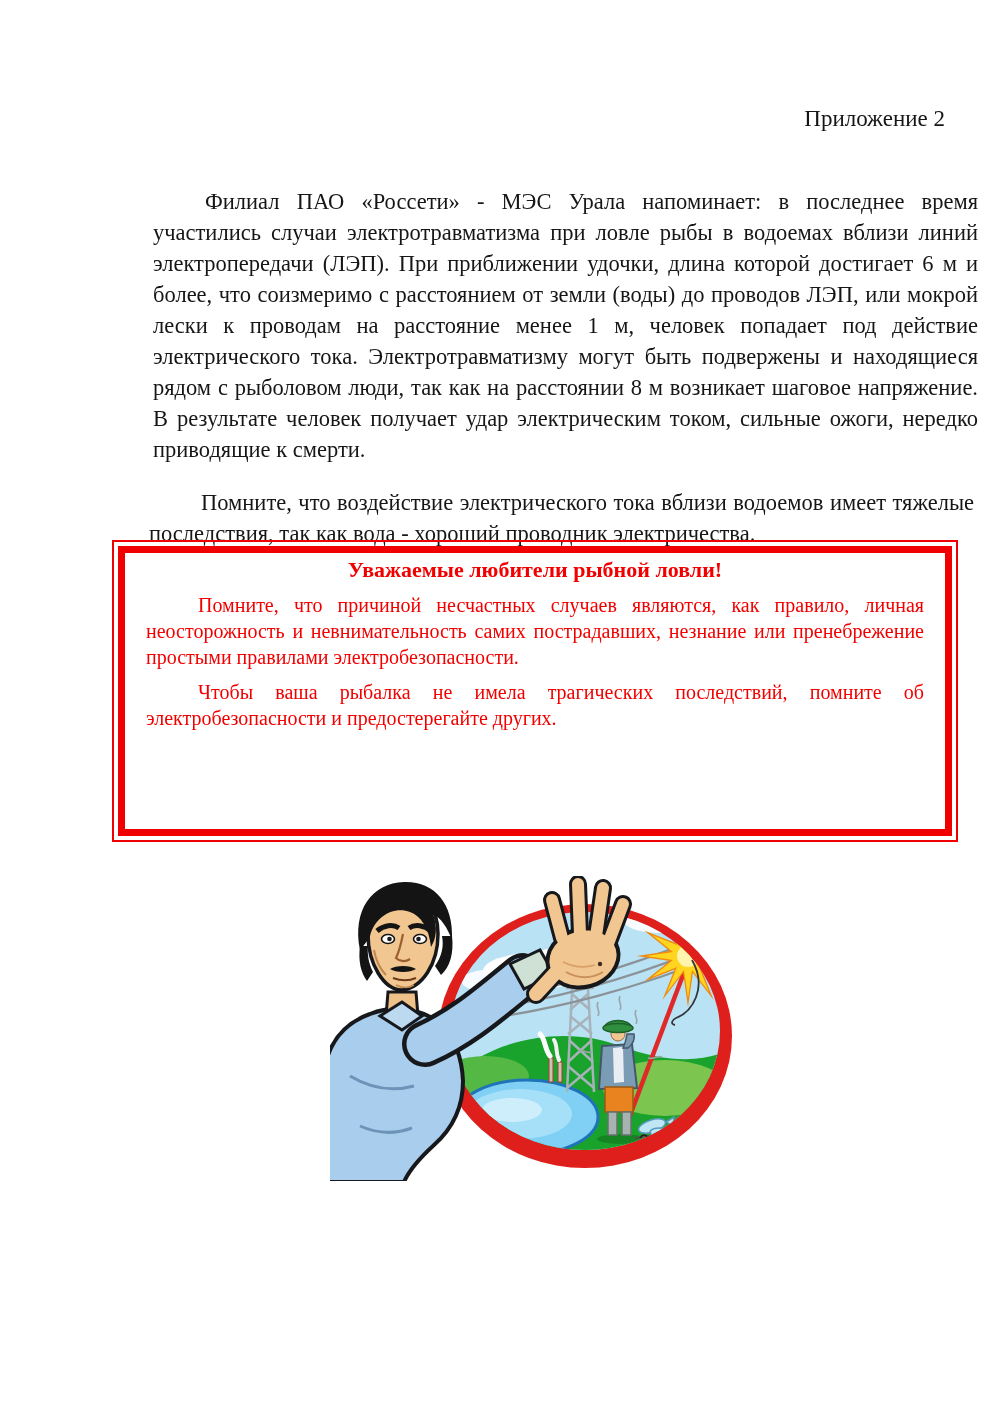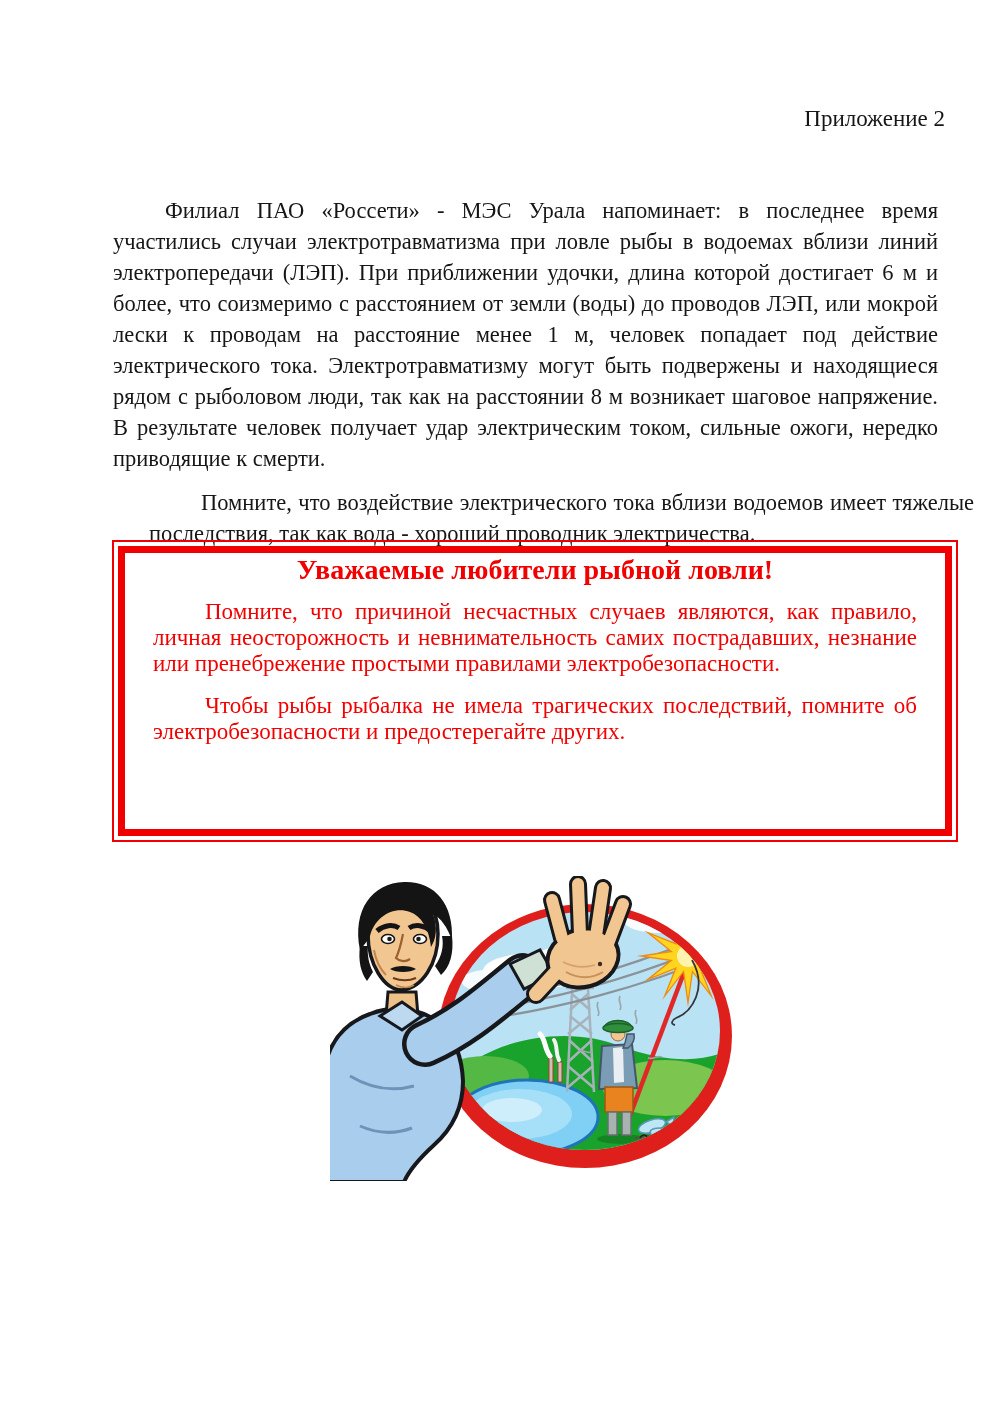--- a/index.html
+++ b/index.html
@@ -6,47 +6,47 @@
   .page{
     position:relative;width:1000px;height:1414px;background:#ffffff;overflow:hidden;
     font-family:"Liberation Serif","DejaVu Serif",serif;color:var(--text_black,#161616);
   }
   .appendix{position:absolute;top:88px;left:113px;width:832px;text-align:right;
     font-size:23px;line-height:28px;margin-top:17px;}
   .titleblock{position:absolute;top:120px;left:113px;width:825px;text-align:center;
     color:var(--accent_red,#f00000);font-weight:bold;font-size:23px;line-height:31px;}
   .bodyp{position:absolute;left:113px;width:825px;margin:0;font-size:22.5px;line-height:31px;
     text-align:justify;text-indent:52px;}
-  .p1{top:195px;}
+  .p1{top:186px;margin-left:40px;}
   .p2{top:487px;margin-left:36px;}
   .warnbox-outer{position:absolute;left:112px;top:540px;width:846px;height:302px;
     box-sizing:border-box;border:2px solid var(--border_red,#f00000);padding:4px;}
   .warnbox-inner{box-sizing:border-box;height:100%;border:7px solid var(--border_red,#f00000);
     padding:4px 12px 0 12px;color:var(--accent_red,#f00000);}
-  .warnhead{text-align:center;font-weight:bold;font-size:28px;line-height:26px;}
-  .warnp{margin:16px;font-size:23px;line-height:26px;text-align:justify;text-indent:52px;}
+  .warnhead{text-align:center;font-weight:bold;font-size:22px;line-height:26px;}
+  .warnp{margin:9px;font-size:20px;line-height:26px;text-align:justify;text-indent:52px;}
   .illustration{position:absolute;left:330px;top:876px;width:410px;height:305px;}
   .illustration svg{display:block;width:410px;height:305px;}
 </style>
 </head>
 <body>
 
 <div class="page">
 
   <div class="appendix">Приложение 2</div>
 
 
   <p class="bodyp p1">Филиал ПАО «Россети» - МЭС Урала  напоминает: в последнее время участились случаи электротравматизма при ловле рыбы в водоемах вблизи линий электропередачи (ЛЭП). При приближении удочки, длина которой достигает 6 м и более, что соизмеримо с расстоянием от земли (воды) до проводов ЛЭП, или мокрой лески к проводам на расстояние менее 1 м, человек попадает под действие электрического тока. Электротравматизму могут быть подвержены и находящиеся рядом с рыболовом люди, так как на расстоянии 8 м возникает шаговое напряжение. В результате человек получает удар электрическим током, сильные ожоги, нередко приводящие к смерти.</p>
   <p class="bodyp p2">Помните, что воздействие электрического тока вблизи водоемов имеет тяжелые последствия, так как вода - хороший проводник электричества.</p>
 
   <div class="warnbox-outer">
     <div class="warnbox-inner">
       <div class="warnhead">Уважаемые любители рыбной ловли!</div>
       <p class="warnp">Помните, что причиной несчастных случаев являются, как правило, личная неосторожность и невнимательность самих пострадавших, незнание или пренебрежение простыми правилами электробезопасности.</p>
-      <p class="warnp">Чтобы рыбы рыбалка не имела трагических последствий, помните об электробезопасности и предостерегайте других.</p>
+      <p class="warnp">Чтобы ваша рыбалка не имела трагических последствий, помните об электробезопасности и предостерегайте других.</p>
     </div>
   </div>
 
   <div class="illustration" role="img" aria-label="Мужчина жестом «стоп» предупреждает: ловля рыбы под ЛЭП опасна — удочка рыбака касается проводов, возникает вспышка">
     <svg viewBox="0 0 410 305" xmlns="http://www.w3.org/2000/svg">
       <defs>
         <clipPath id="scene">
             <ellipse cx="255" cy="155" rx="135" ry="119"></ellipse>
           </clipPath>
       </defs>

